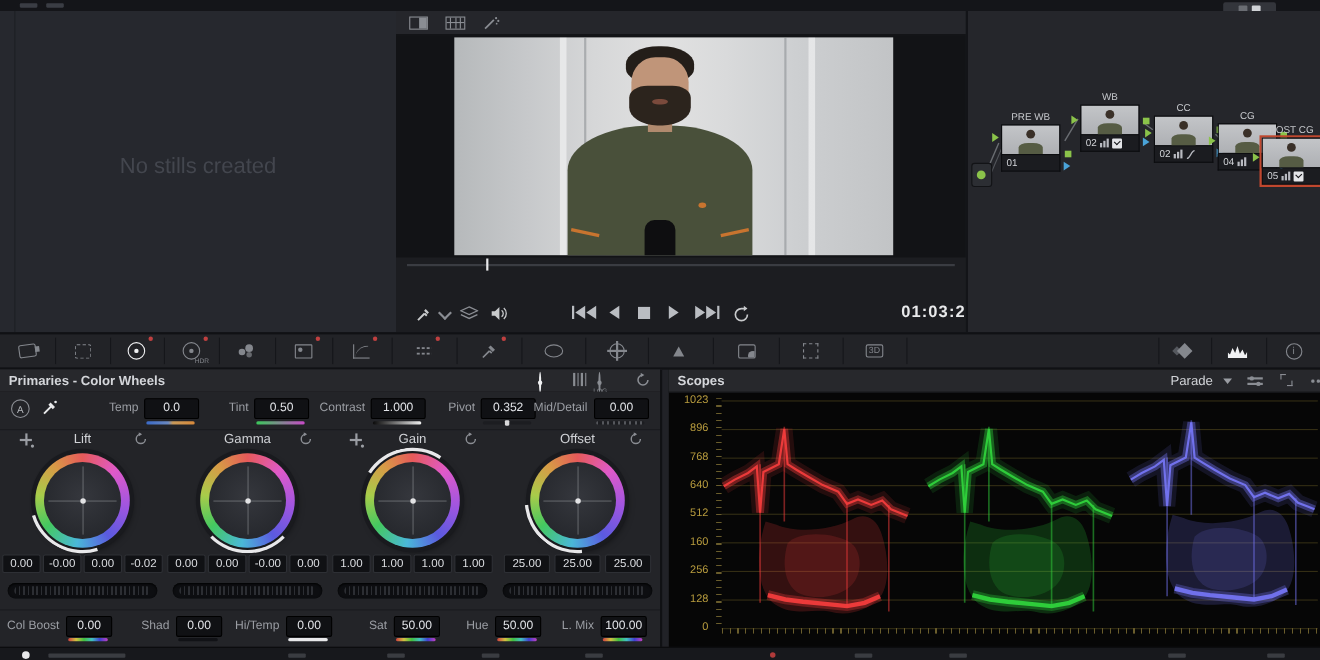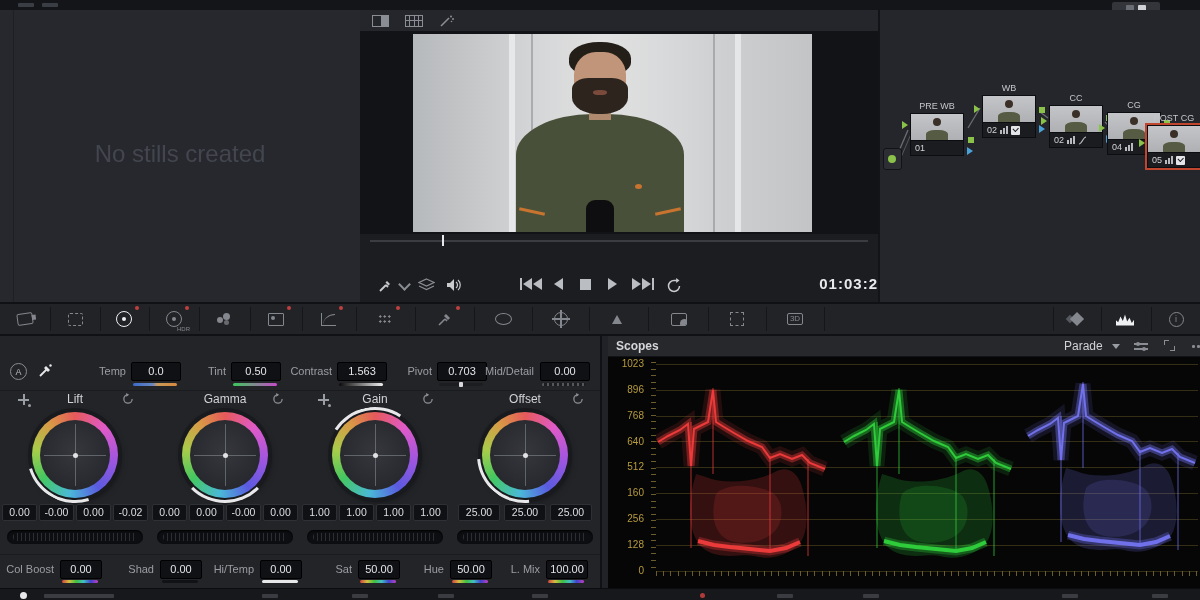--- a/index.html
+++ b/index.html
@@ -9,21 +9,21 @@
   
   .topbar{left:0;top:0;width:1200px;height:10px;background:#141519;border-bottom:1px solid #0b0c0f;}
   .topbar .seg{position:absolute;top:3px;height:4px;width:16px;background:#3a3d44;border-radius:1px;}
   .mini-toggle{position:absolute;left:1112px;top:2px;width:48px;height:13px;background:#33353b;border-radius:2px;
      display:flex;align-items:center;justify-content:center;gap:4px;}
   .mini-toggle i{width:8px;height:7px;background:#6a6d73;border-radius:1px;}
   .mini-toggle i:last-child{background:#d0d2d6;}
   
   .gallery{left:0;top:10px;width:360px;height:292px;background:#26282e;border-right:2px solid #131418;}
   .gallery .vline{position:absolute;left:13px;top:0;width:1px;height:100%;background:#1d1f24;}
-  .no-stills{position:absolute;left:0;right:0;top:130px;text-align:center;font-size:24px;color:#43464e;}
+  .no-stills{position:absolute;left:0;right:0;top:130px;text-align:center;font-size:20px;color:#43464e;}
   
   .viewer{left:360px;top:10px;width:518px;height:292px;background:#1c1d21;padding-left:48px;}
   .v-head{position:absolute;left:0;top:0;width:100%;height:22px;background:#25262b;border-bottom:1px solid #121316;
      display:flex;align-items:center;gap:16px;padding-left:12px;box-sizing:border-box;}
   .ic-split{width:15px;height:10px;border:1px solid #8a8d93;display:flex;}
   .ic-split i{flex:1;} .ic-split i:last-child{background:#8a8d93;}
   .ic-grid{width:16px;height:10px;border:1px solid #8a8d93;
      background:linear-gradient(#8a8d93 0 0) 50% 0/1px 100% no-repeat,
                 linear-gradient(#8a8d93 0 0) 0 50%/100% 1px no-repeat,
                 linear-gradient(#8a8d93 0 0) 20% 0/1px 100% no-repeat,
@@ -477,39 +477,54 @@
       </span>
     <span class="ticon active" style="left:1125px">
         <span class="waveic"></span>
       </span>
     <span class="ticon" style="left:1176px">
         <span class="infoic">i</span>
       </span>
   </div>
 
   <div class="abs primaries">
+    <div class="p-head">
+      <span class="p-title">Primaries - Color Wheels</span>
+      <span class="ph-ic" style="left:490px;color:#f0f1f3"><span class="cir" style="width:11px;height:11px;border-width:1.3px"></span></span>
+      <span class="ph-ic bars4" style="left:521px">
+          <i></i>
+          <i></i>
+          <i></i>
+          <i></i>
+        </span>
+      <span class="ph-ic" style="left:544px"><span class="cir" style="width:11px;height:11px;border-width:1.3px"></span><span class="lbl-sm" style="bottom:-2px;right:-6px">LOG</span></span>
+      <svg class="ph-ic svgic" style="left:578px" width="13" height="13" viewBox="0 0 13 13">
+        <path d="M11,6.5 A4.5,4.5 0 1 1 6.5,2" fill="none" stroke="#8a8d93" stroke-width="1.4"></path>
+          <path d="M4.5,0 L7.8,2 L4.5,4 Z" fill="#8a8d93"></path>
+      </svg>
+    </div>
 
     <div class="adjrow">
       <span class="acirc">A</span>
       <svg class="abs svgic" style="left:38px;top:7px" width="15" height="15" viewBox="0 0 15 15">
         <path d="M2,13 L9,6" stroke="#e8e9eb" stroke-width="1.8"></path>
           <path d="M8,3 L12,7 L10,9 L6,5 Z" fill="#e8e9eb"></path>
           <circle cx="12.5" cy="2.5" r="1.2" fill="#e8e9eb"></circle>
       </svg>
       <span class="flabel" style="left:66px;width:60px">Temp</span>
       <span class="fbox" style="left:131px">0.0</span>
       <i class="mini g-temp" style="left:133px"></i>
       <span class="flabel" style="left:166px;width:60px">Tint</span>
       <span class="fbox" style="left:231px">0.50</span>
       <i class="mini g-tint" style="left:233px"></i>
       <span class="flabel" style="left:272px;width:60px">Contrast</span>
-      <span class="fbox" style="left:337px">1.563</span>
+      <span class="fbox" style="left:337px">1.000</span>
       <i class="mini g-con" style="left:339px"></i>
       <span class="flabel" style="left:372px;width:60px">Pivot</span>
-      <span class="fbox" style="left:437px">0.703</span>
+      <span class="fbox" style="left:437px">0.352</span>
       <i class="mini g-piv" style="left:439px"></i>
       <span class="flabel" style="left:472px;width:62px">Mid/Detail</span>
       <span class="fbox" style="left:540px">0.00</span>
       <i class="mini g-mid" style="left:542px"></i>
     </div>
 
     <div class="wheels">
 
       <div class="wcol">
         <div class="whead">

